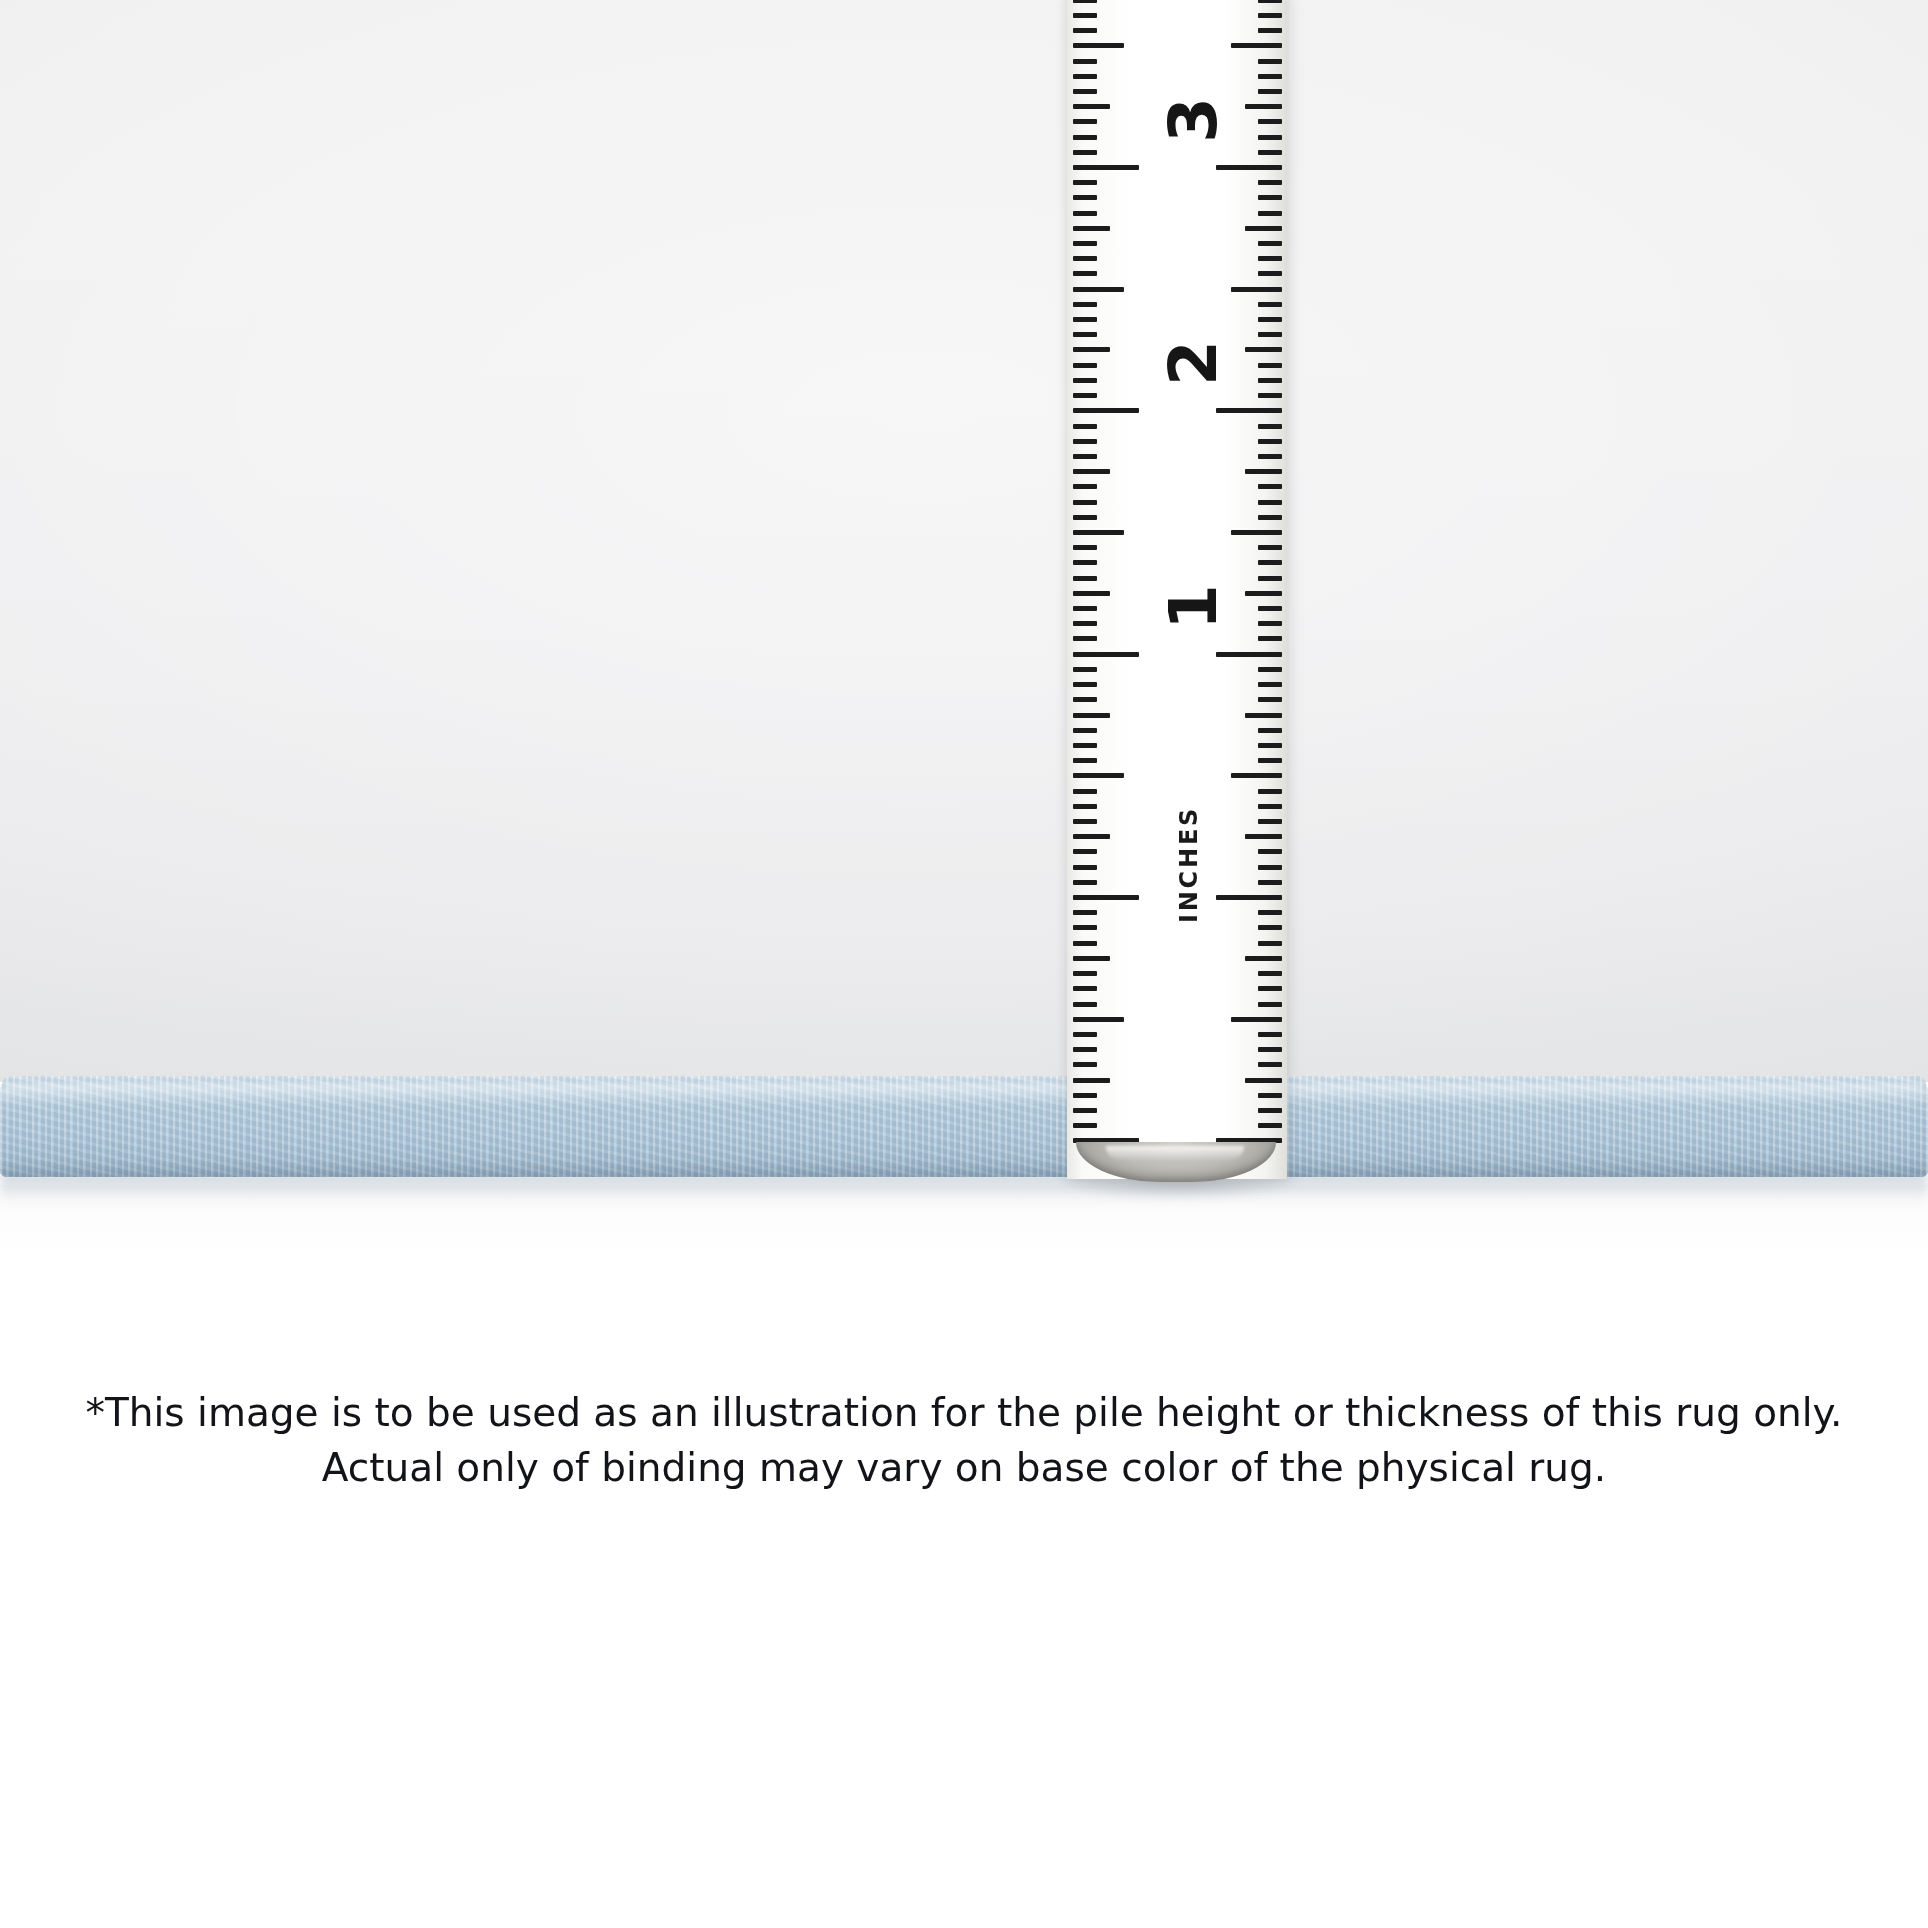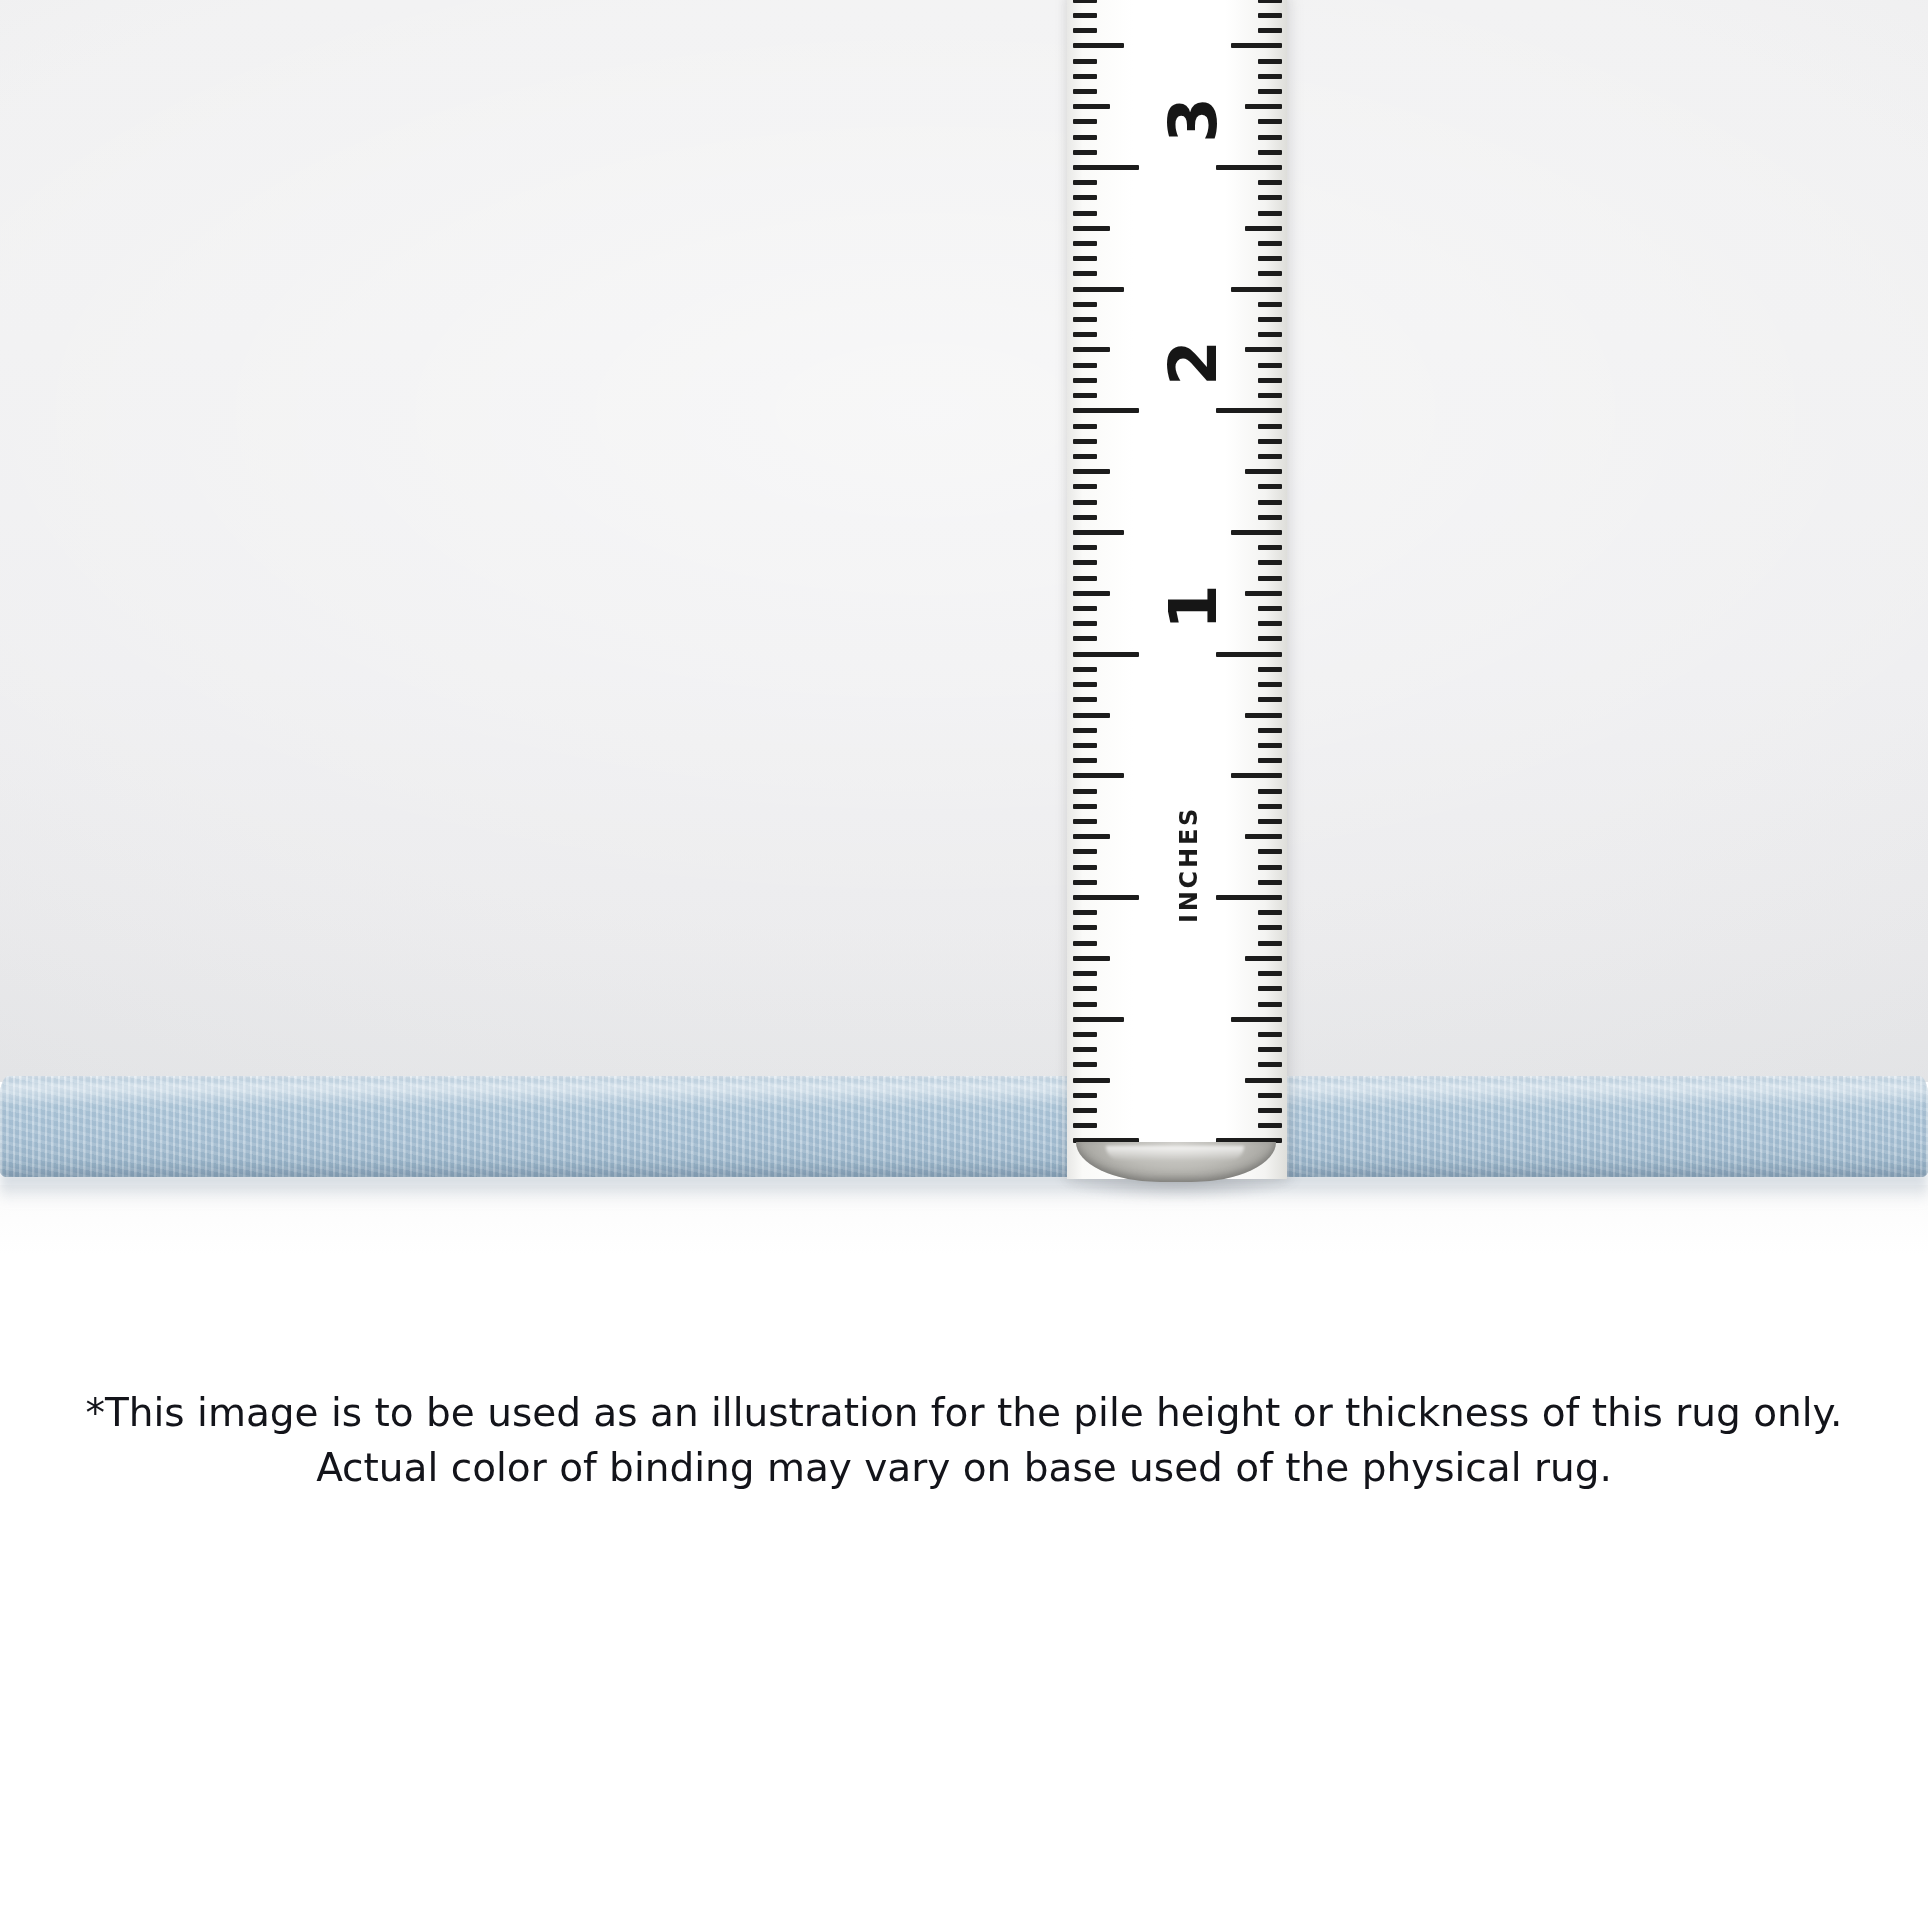--- a/index.html
+++ b/index.html
@@ -415,15 +415,15 @@
     <div class="ruler-inches-label">INCHES</div>
   </div>
 
   <div class="ruler-tip" style="left:1076px;"></div>
   <div class="ruler-tip-shine" style="left:1106px;"></div>
 
 </div>
 
 <div class="caption">
   <span class="line">*This image is to be used as an illustration for the pile height or thickness of this rug only.</span>
-  <span class="line">Actual color of binding may vary on base used of the physical rug.</span>
+  <span class="line">Actual only of binding may vary on base color of the physical rug.</span>
 </div>
 
 
 </body></html>

